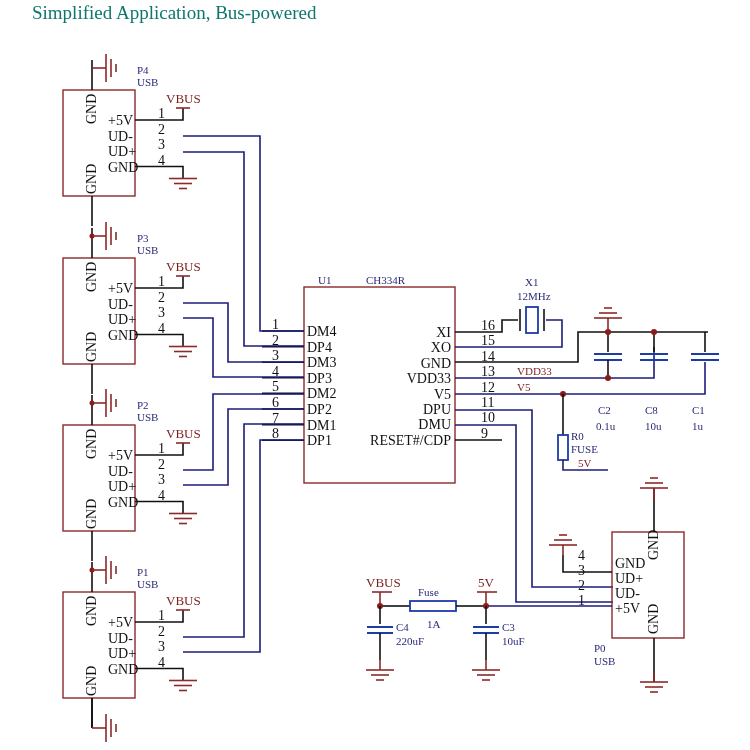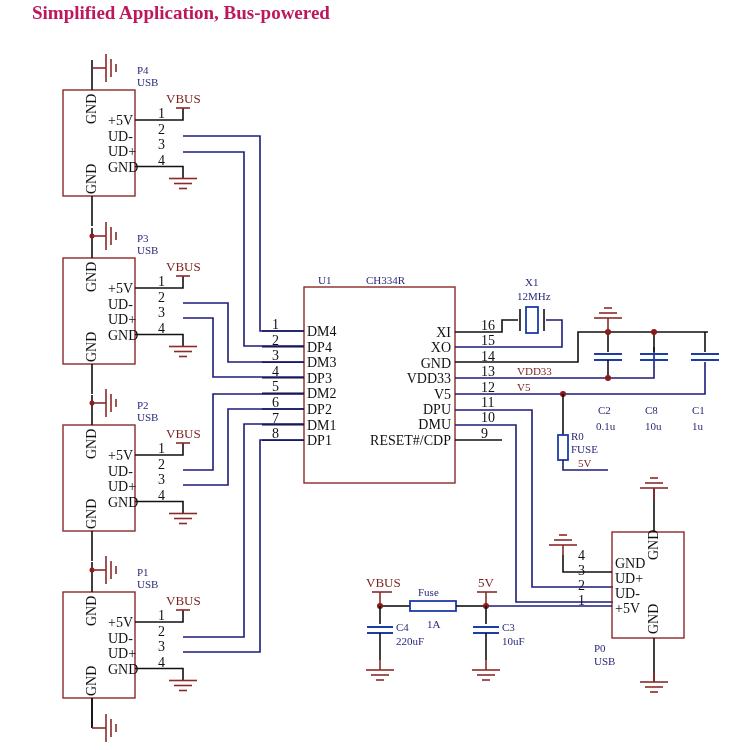--- a/index.html
+++ b/index.html
@@ -1,19 +1,19 @@
 <!DOCTYPE html>
 <html><head>
 <meta charset="utf-8">
 <style>
   html, body { margin: 0; padding: 0; background: #ffffff; }
   body { width: 750px; height: 750px; position: relative; overflow: hidden; }
   #title {
     position: absolute; left: 32px; top: 2px;
-    font-family: "Liberation Serif", serif; font-weight: bold; font-size: 19px; color: #be185d;
+    font-family: "Liberation Serif", serif; font-weight: normal; font-size: 19px; color: #0f766e;
   }
   svg { position: absolute; left: 0; top: 0; }
   .t { font-family: "Liberation Serif", serif; }
   .pin { font-size: 14px; fill: #111; }
   .num { font-size: 14px; fill: #111; }
   .ref { font-size: 11px; fill: #2a2a7a; }
   .net { font-size: 13px; fill: #7a1e1e; }
   .small { font-size: 11px; fill: #7a1e1e; }
   .val { font-size: 11px; fill: #2a2a7a; }
   .box { fill: none; stroke: #8b2a2a; stroke-width: 1.4; }

